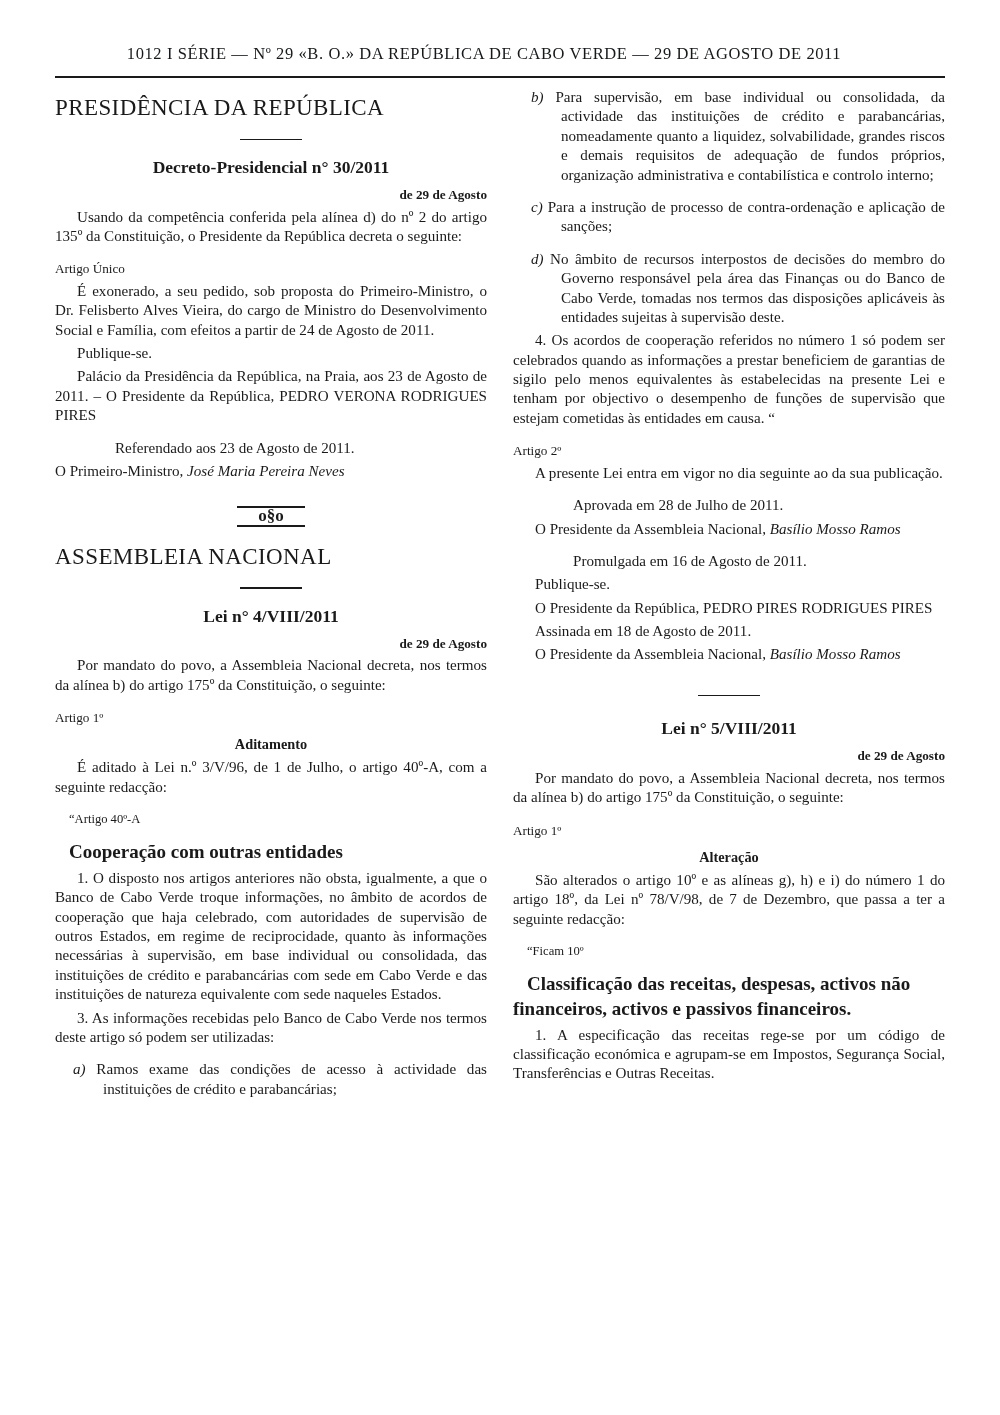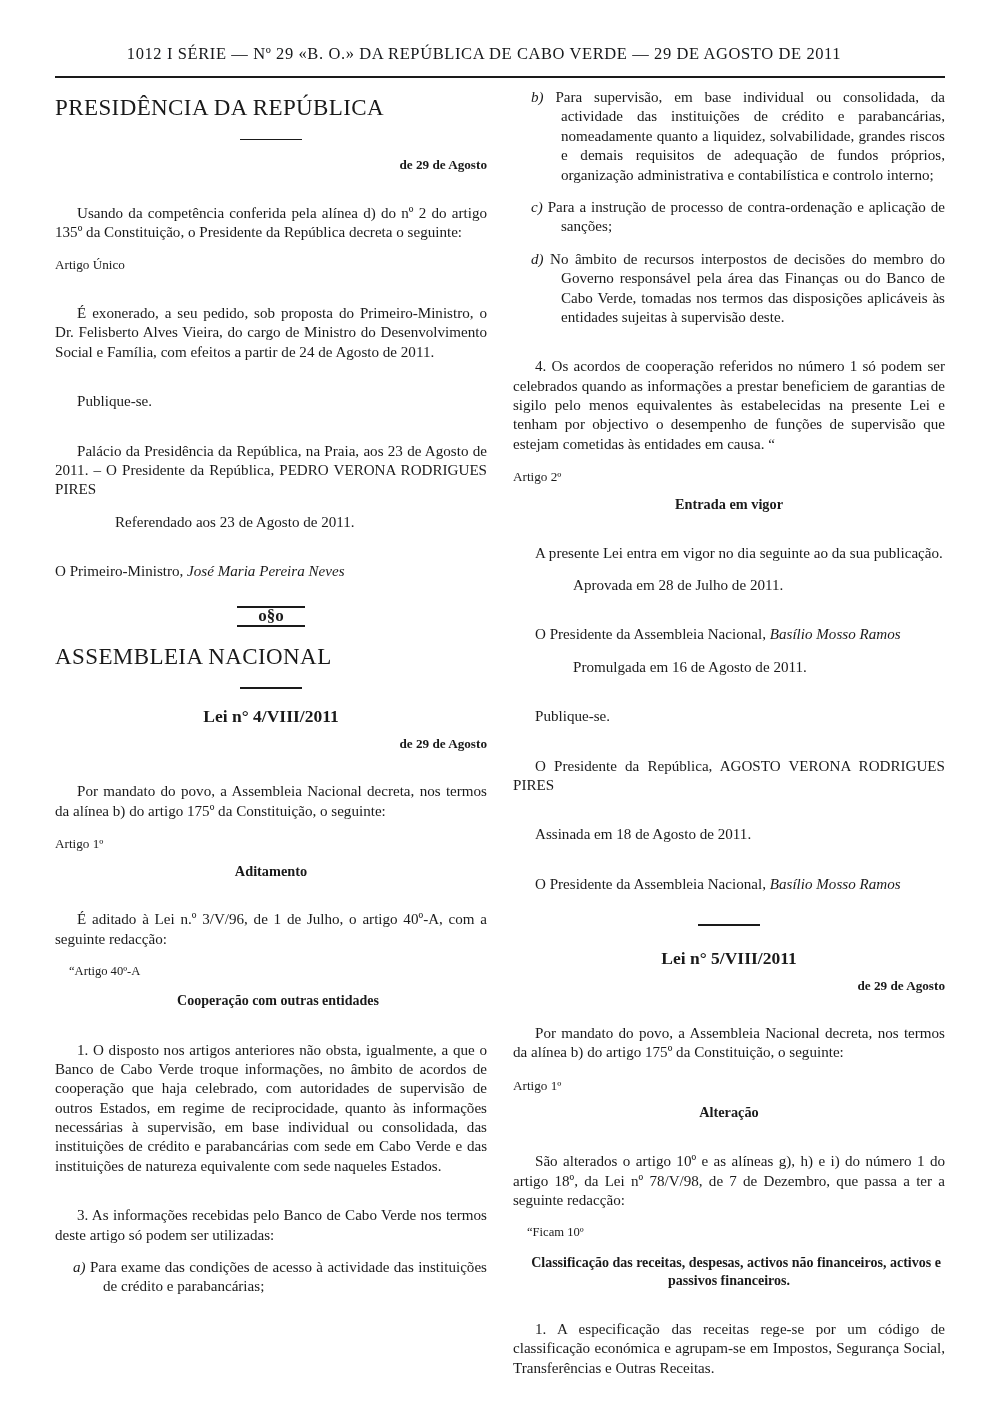--- a/index.html
+++ b/index.html
@@ -86,21 +86,21 @@
     line-height: 1.25;
   }
   .law-date {
     text-align: right;
     font-weight: bold;
     font-size: 13.2px;
     margin: 8px 0 0 0;
     line-height: 1.25;
   }
   p.body {
-    margin: 30px 0 0 0;
+    margin: 4px 0 0 0;
     text-indent: 22px;
   }
   p.body.noindent { text-indent: 0; }
   .artigo {
     text-align: left;
     font-size: 13.2px;
     margin: 15px 0 0 0;
     line-height: 1.25;
   }
   .artigo-name {
@@ -110,25 +110,25 @@
     margin: 10px 0 0 0;
     line-height: 1.25;
   }
   .quoted-art {
     font-size: 12.6px;
     margin: 14px 0 0 0;
     text-indent: 14px;
   }
   .epigrafe {
     font-weight: bold;
-    font-size: 14px;
+    font-size: 19px;
     margin: 13px 0 0 0;
     text-indent: 14px;
     line-height: 1.3;
-    text-align: center;
+    text-align: left;
   }
   .alinea {
     margin: 13px 0 0 0;
     padding-left: 30px;
     text-indent: -18px;
     text-align: justify;
   }
   .alinea.deep {
     padding-left: 48px;
     text-indent: -30px;
@@ -171,20 +171,21 @@
   <div class="head-rule"></div>
 
   <div class="columns">
 
     <div class="col">
 
       <div class="org-title">PRESIDÊNCIA DA REPÚBLICA</div>
 
       <div class="rule-short"></div>
 
+      <div class="law-title">Decreto-Presidencial n° 30/2011</div>
       <div class="law-date">de 29 de Agosto</div>
 
       <p class="body">Usando da competência conferida pela alínea d) do nº 2 do artigo 135º da Constituição, o Presidente da República decreta o seguinte:</p>
 
       <div class="artigo">Artigo Único</div>
 
       <p class="body">É exonerado, a seu pedido, sob proposta do Primeiro-Ministro, o Dr. Felisberto Alves Vieira, do cargo de Ministro do Desenvolvimento Social e Família, com efeitos a partir de 24 de Agosto de 2011.</p>
 
       <p class="body">Publique-se.</p>
 
@@ -216,48 +217,47 @@
 
       <p class="quoted-art">“Artigo 40º-A</p>
 
       <p class="epigrafe">Cooperação com outras entidades</p>
 
       <p class="body">1. O disposto nos artigos anteriores não obsta, igualmente, a que o Banco de Cabo Verde troque informações, no âmbito de acordos de cooperação que haja celebrado, com autoridades de supervisão de outros Estados, em regime de reciprocidade, quanto às informações necessárias à supervisão, em base individual ou consolidada, das instituições de crédito e parabancárias com sede em Cabo Verde e das instituições de natureza equivalente com sede naqueles Estados.</p>
 
 
       <p class="body">3. As informações recebidas pelo Banco de Cabo Verde nos termos deste artigo só podem ser utilizadas:</p>
 
-      <p class="alinea deep"><span class="it">a)</span><span> Para exame das condições de acesso à actividade das instituições de crédito e parabancárias;</span></p>
+      <p class="alinea deep"><span class="it">a)</span><span> Ramos exame das condições de acesso à actividade das instituições de crédito e parabancárias;</span></p>
 
     </div>
 
     <div class="col">
 
       <p class="alinea deep" style="margin-top:0;"><span class="it">b)</span><span> Para supervisão, em base individual ou consolidada, da actividade das instituições de crédito e parabancárias, nomeadamente quanto a liquidez, solvabilidade, grandes riscos e demais requisitos de adequação de fundos próprios, organização administrativa e contabilística e controlo interno;</span></p>
 
       <p class="alinea deep"><span class="it">c)</span><span> Para a instrução de processo de contra-ordenação e aplicação de sanções;</span></p>
 
       <p class="alinea deep"><span class="it">d)</span><span> No âmbito de recursos interpostos de decisões do membro do Governo responsável pela área das Finanças ou do Banco de Cabo Verde, tomadas nos termos das disposições aplicáveis às entidades sujeitas à supervisão deste.</span></p>
 
       <p class="body">4. Os acordos de cooperação referidos no número 1 só podem ser celebrados quando as informações a prestar beneficiem de garantias de sigilo pelo menos equivalentes às estabelecidas na presente Lei e tenham por objectivo o desempenho de funções de supervisão que estejam cometidas às entidades em causa. “</p>
 
       <div class="artigo">Artigo 2º</div>
-      <div class="artigo-name">Entrada em vigor</div>
 
       <p class="body">A presente Lei entra em vigor no dia seguinte ao da sua publicação.</p>
 
       <p class="indent-line">Aprovada em 28 de Julho de 2011.</p>
 
       <p class="body noindent" style="text-indent:22px;"><span>O Presidente da Assembleia Nacional, </span><span class="it">Basílio Mosso Ramos</span></p>
 
       <p class="indent-line">Promulgada em 16 de Agosto de 2011.</p>
 
       <p class="body">Publique-se.</p>
 
-      <p class="body">O Presidente da República, AGOSTO VERONA RODRIGUES PIRES</p>
+      <p class="body">O Presidente da República, PEDRO PIRES RODRIGUES PIRES</p>
 
       <p class="body">Assinada em 18 de Agosto de 2011.</p>
 
       <p class="body noindent" style="text-indent:22px;"><span>O Presidente da Assembleia Nacional, </span><span class="it">Basílio Mosso Ramos</span></p>
 
       <div class="rule-short" style="margin-top:30px;margin-bottom:22px;"></div>
 
       <div class="law-title">Lei n° 5/VIII/2011</div>
       <div class="law-date">de 29 de Agosto</div>
 

